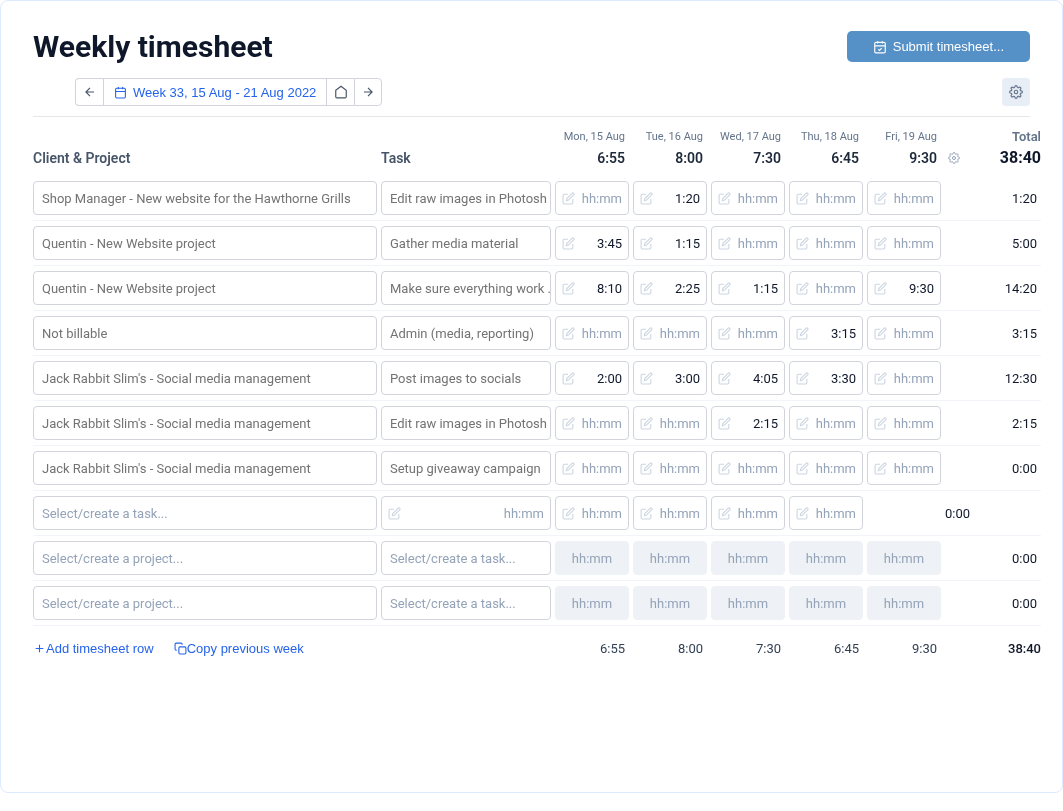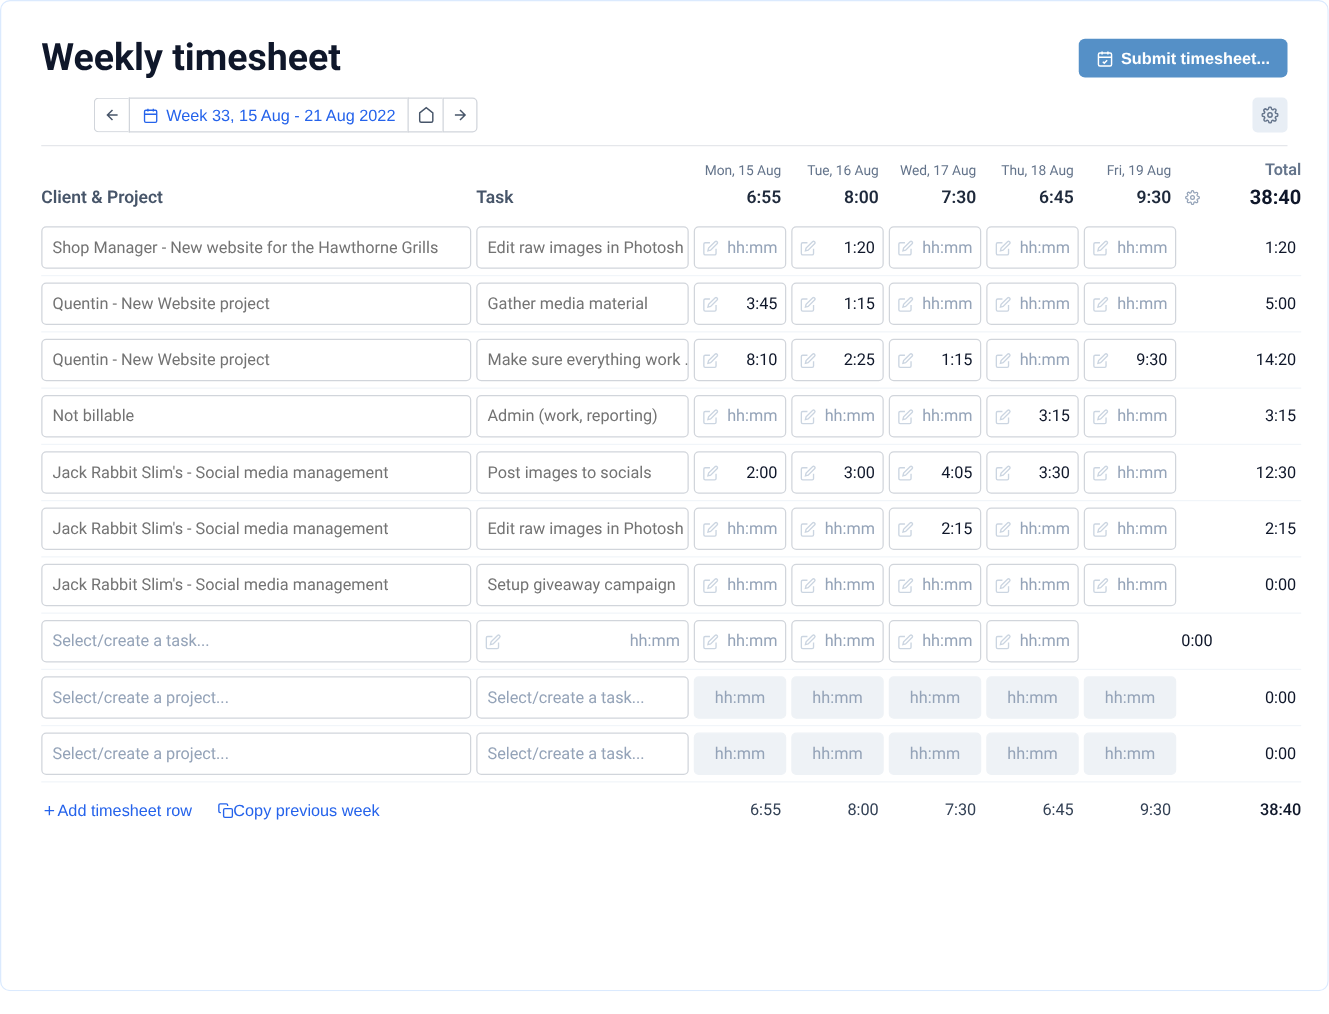--- a/index.html
+++ b/index.html
@@ -1,20 +1,20 @@
 <!DOCTYPE html>
 <html><head>
   <meta charset="utf-8">
   <style>
     * { box-sizing: border-box; margin: 0; padding: 0; }
     body { font-family: -apple-system, BlinkMacSystemFont, "Segoe UI", Roboto, sans-serif; background: #fff; color: #1e293b; font-size: 13px; }
     .page { width: 1063px; height: 793px; border: 1px solid #dbeafe; border-radius: 8px; padding: 28px 32px; }
     .header-row { display: flex; justify-content: space-between; align-items: center; margin-bottom: 14px; }
     .title { font-size: 30px; font-weight: 700; color: #0f172a; }
-    .submit-btn { background: #3b82f6; background: #4a8bc9; color: #fff; border: none; border-radius: 5px; padding: 8px 14px; font-size: 13px; font-weight: 700; cursor: pointer; display: flex; align-items: center; gap: 6px; margin-left: 12px; }
+    .submit-btn { background: #3b82f6; background: #4a8bc9; color: #fff; border: none; border-radius: 5px; padding: 8px 26px; font-size: 13px; font-weight: 400; cursor: pointer; display: flex; align-items: center; gap: 6px; margin-left: 12px; }
     .submit-btn { background: #5590c7; }
     .toolbar { display: flex; justify-content: space-between; align-items: center; margin-bottom: 10px; }
     .toolbar-left { display: flex; align-items: center; padding-left: 42px; }
     .tb-btn { border: 1px solid #d1d5db; background: #fff; color: #475569; height: 28px; min-width: 28px; display: flex; align-items: center; justify-content: center; cursor: pointer; font-size: 13px; border-radius: 4px; }
     .tb-group { display: flex; }
     .tb-group .tb-btn { border-radius: 0; border-right: none; }
     .tb-group .tb-btn:first-child { border-top-left-radius: 4px; border-bottom-left-radius: 4px; }
     .tb-group .tb-btn:last-child { border-top-right-radius: 4px; border-bottom-right-radius: 4px; border-right: 1px solid #d1d5db; }
     .date-btn { padding: 0 10px; color: #2563eb; font-weight: 500; gap: 6px; }
     .settings-btn { background: #e8eef5; border: none; width: 28px; height: 28px; border-radius: 4px; display:flex; align-items:center; justify-content:center; cursor:pointer; color:#64748b;}
@@ -235,21 +235,21 @@
         <svg class="edit-ic" width="13" height="13" viewBox="0 0 24 24" fill="none" stroke="currentColor" stroke-width="2">
           <path d="M11 4H4a2 2 0 0 0-2 2v14a2 2 0 0 0 2 2h14a2 2 0 0 0 2-2v-7"></path>
           <path d="M18.5 2.5a2.121 2.121 0 0 1 3 3L12 15l-4 1 1-4 9.5-9.5z"></path>
         </svg>
         <span class="val">9:30</span>
       </div>
       <div></div>
       <div class="row-total">14:20</div>
       <div class="row-div"></div>
       <div class="cell-input ">Not billable</div>
-      <div class="cell-input ">Admin (work, reporting)</div>
+      <div class="cell-input ">Admin (media, reporting)</div>
       <div class="time-cell">
         <svg class="edit-ic" width="13" height="13" viewBox="0 0 24 24" fill="none" stroke="currentColor" stroke-width="2">
           <path d="M11 4H4a2 2 0 0 0-2 2v14a2 2 0 0 0 2 2h14a2 2 0 0 0 2-2v-7"></path>
           <path d="M18.5 2.5a2.121 2.121 0 0 1 3 3L12 15l-4 1 1-4 9.5-9.5z"></path>
         </svg>
         <span class="ph">hh:mm</span>
       </div>
       <div class="time-cell">
         <svg class="edit-ic" width="13" height="13" viewBox="0 0 24 24" fill="none" stroke="currentColor" stroke-width="2">
           <path d="M11 4H4a2 2 0 0 0-2 2v14a2 2 0 0 0 2 2h14a2 2 0 0 0 2-2v-7"></path>

